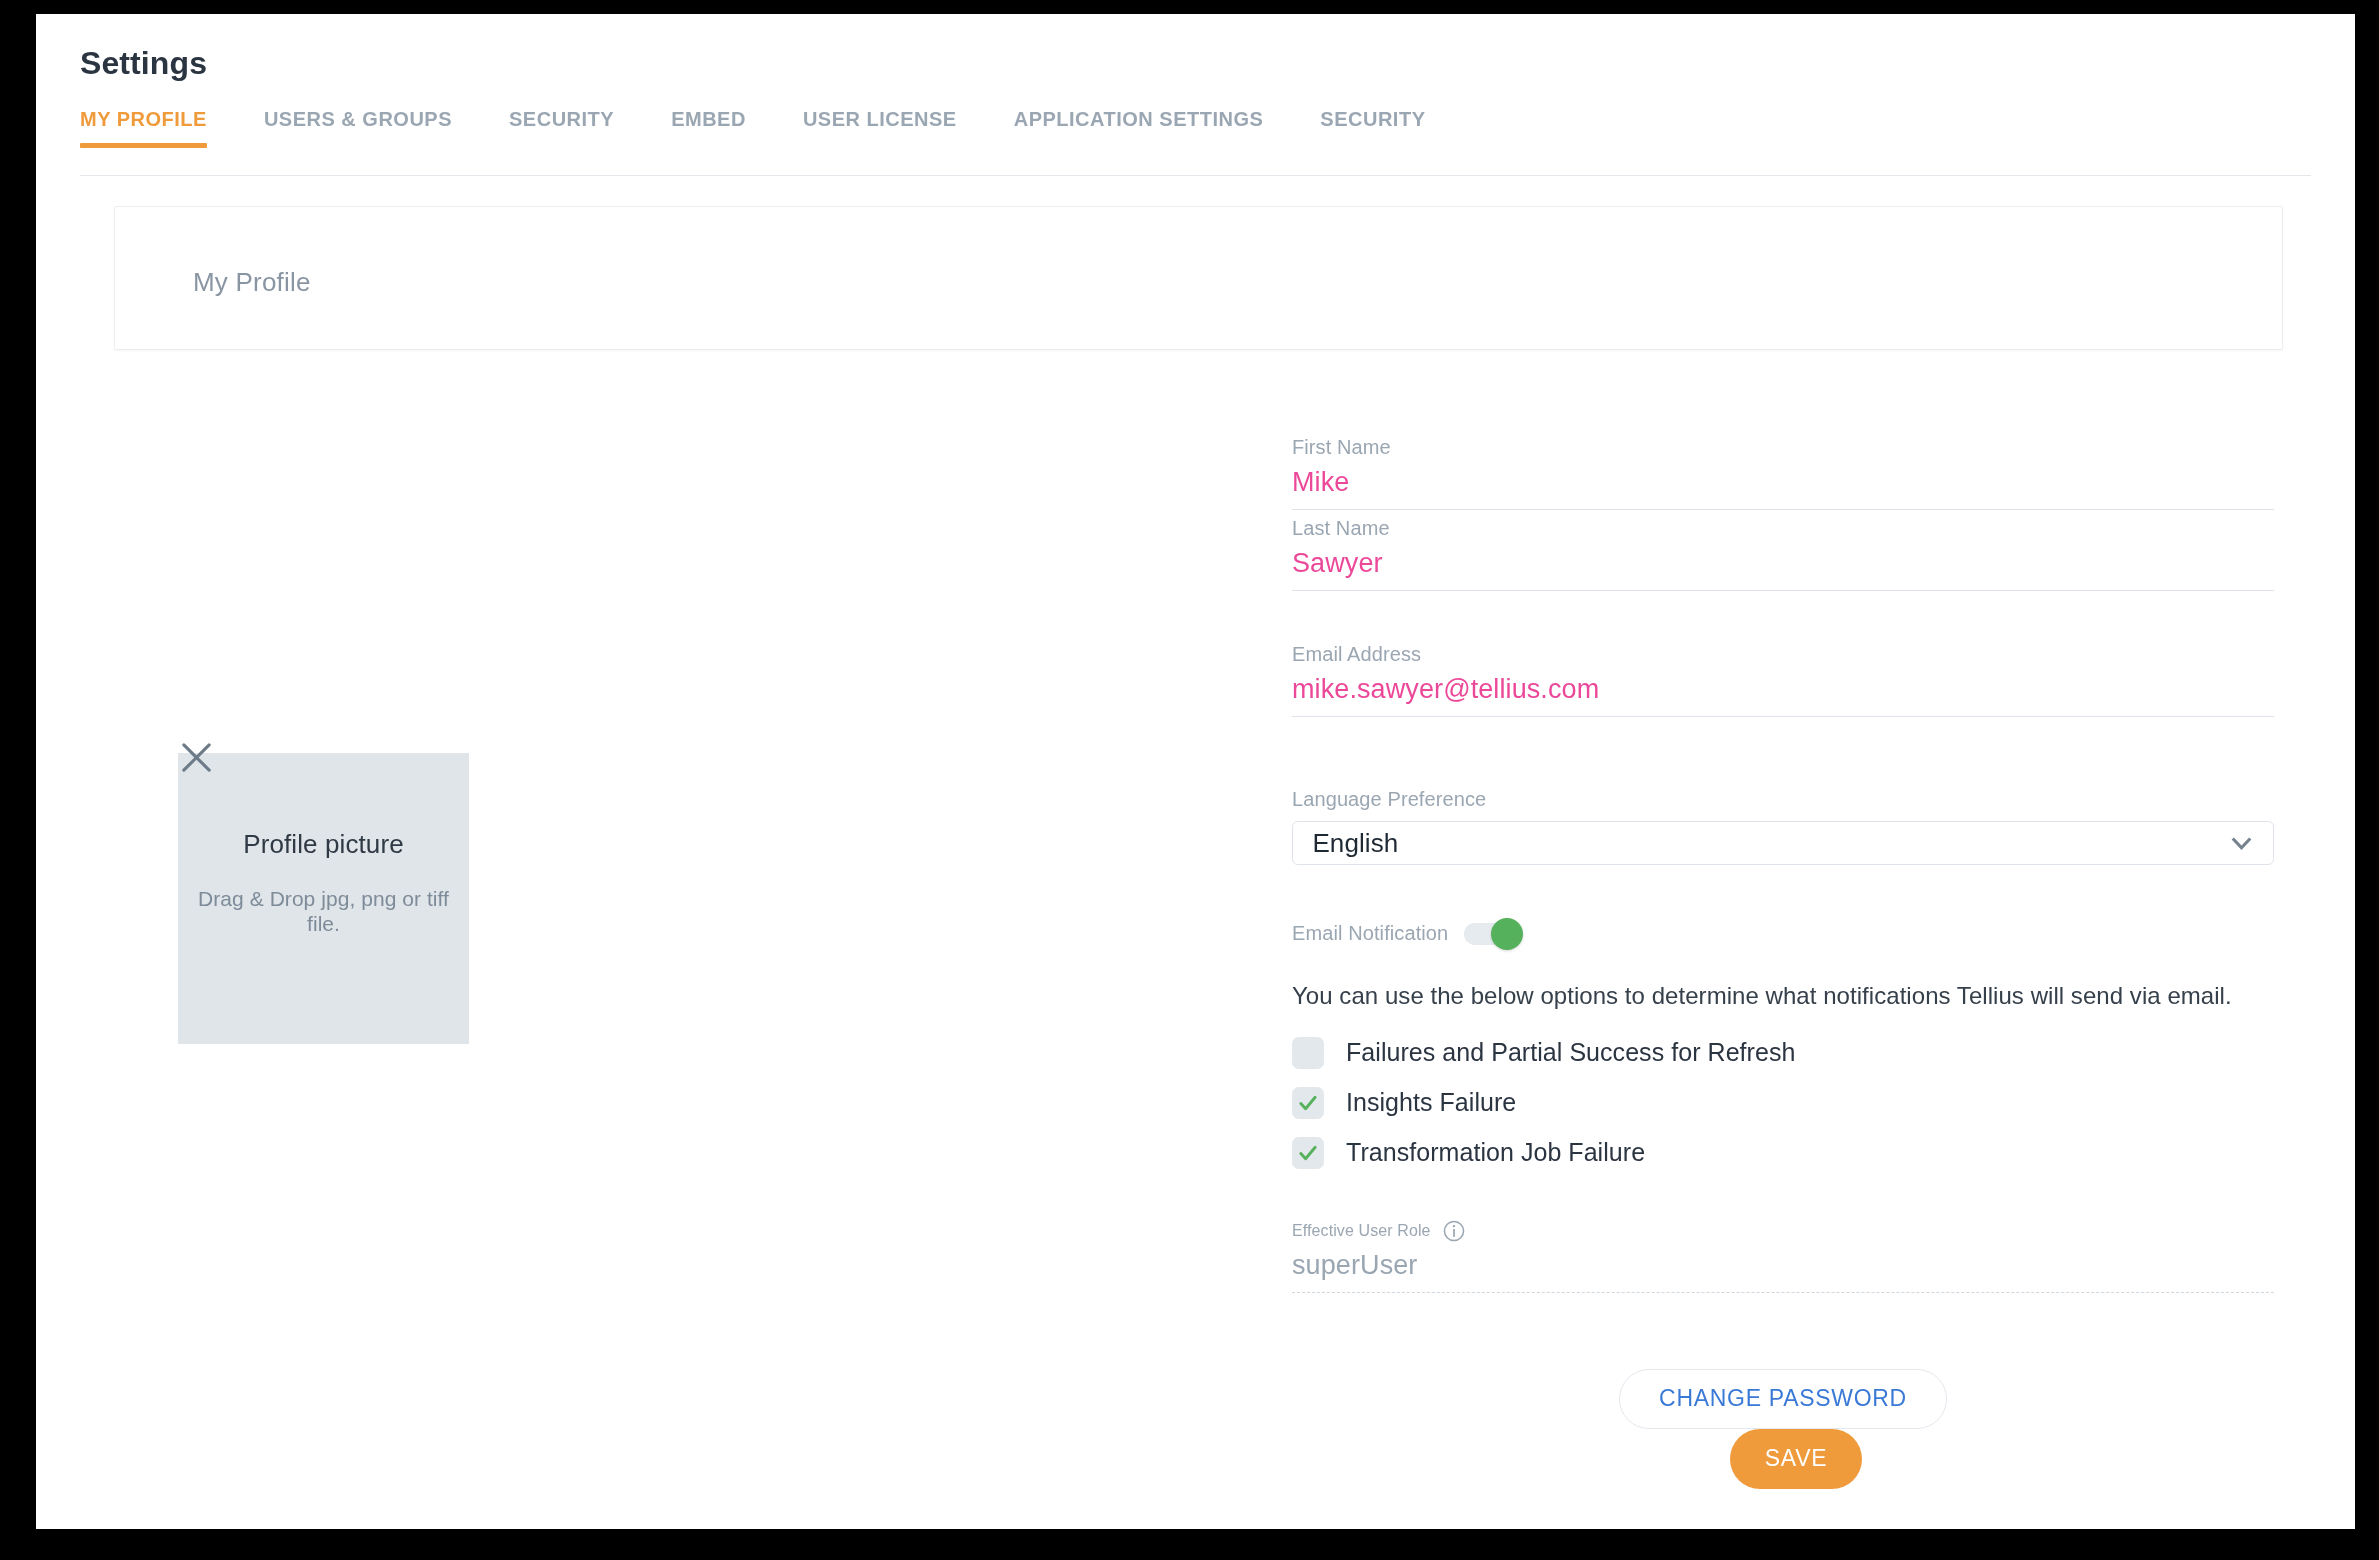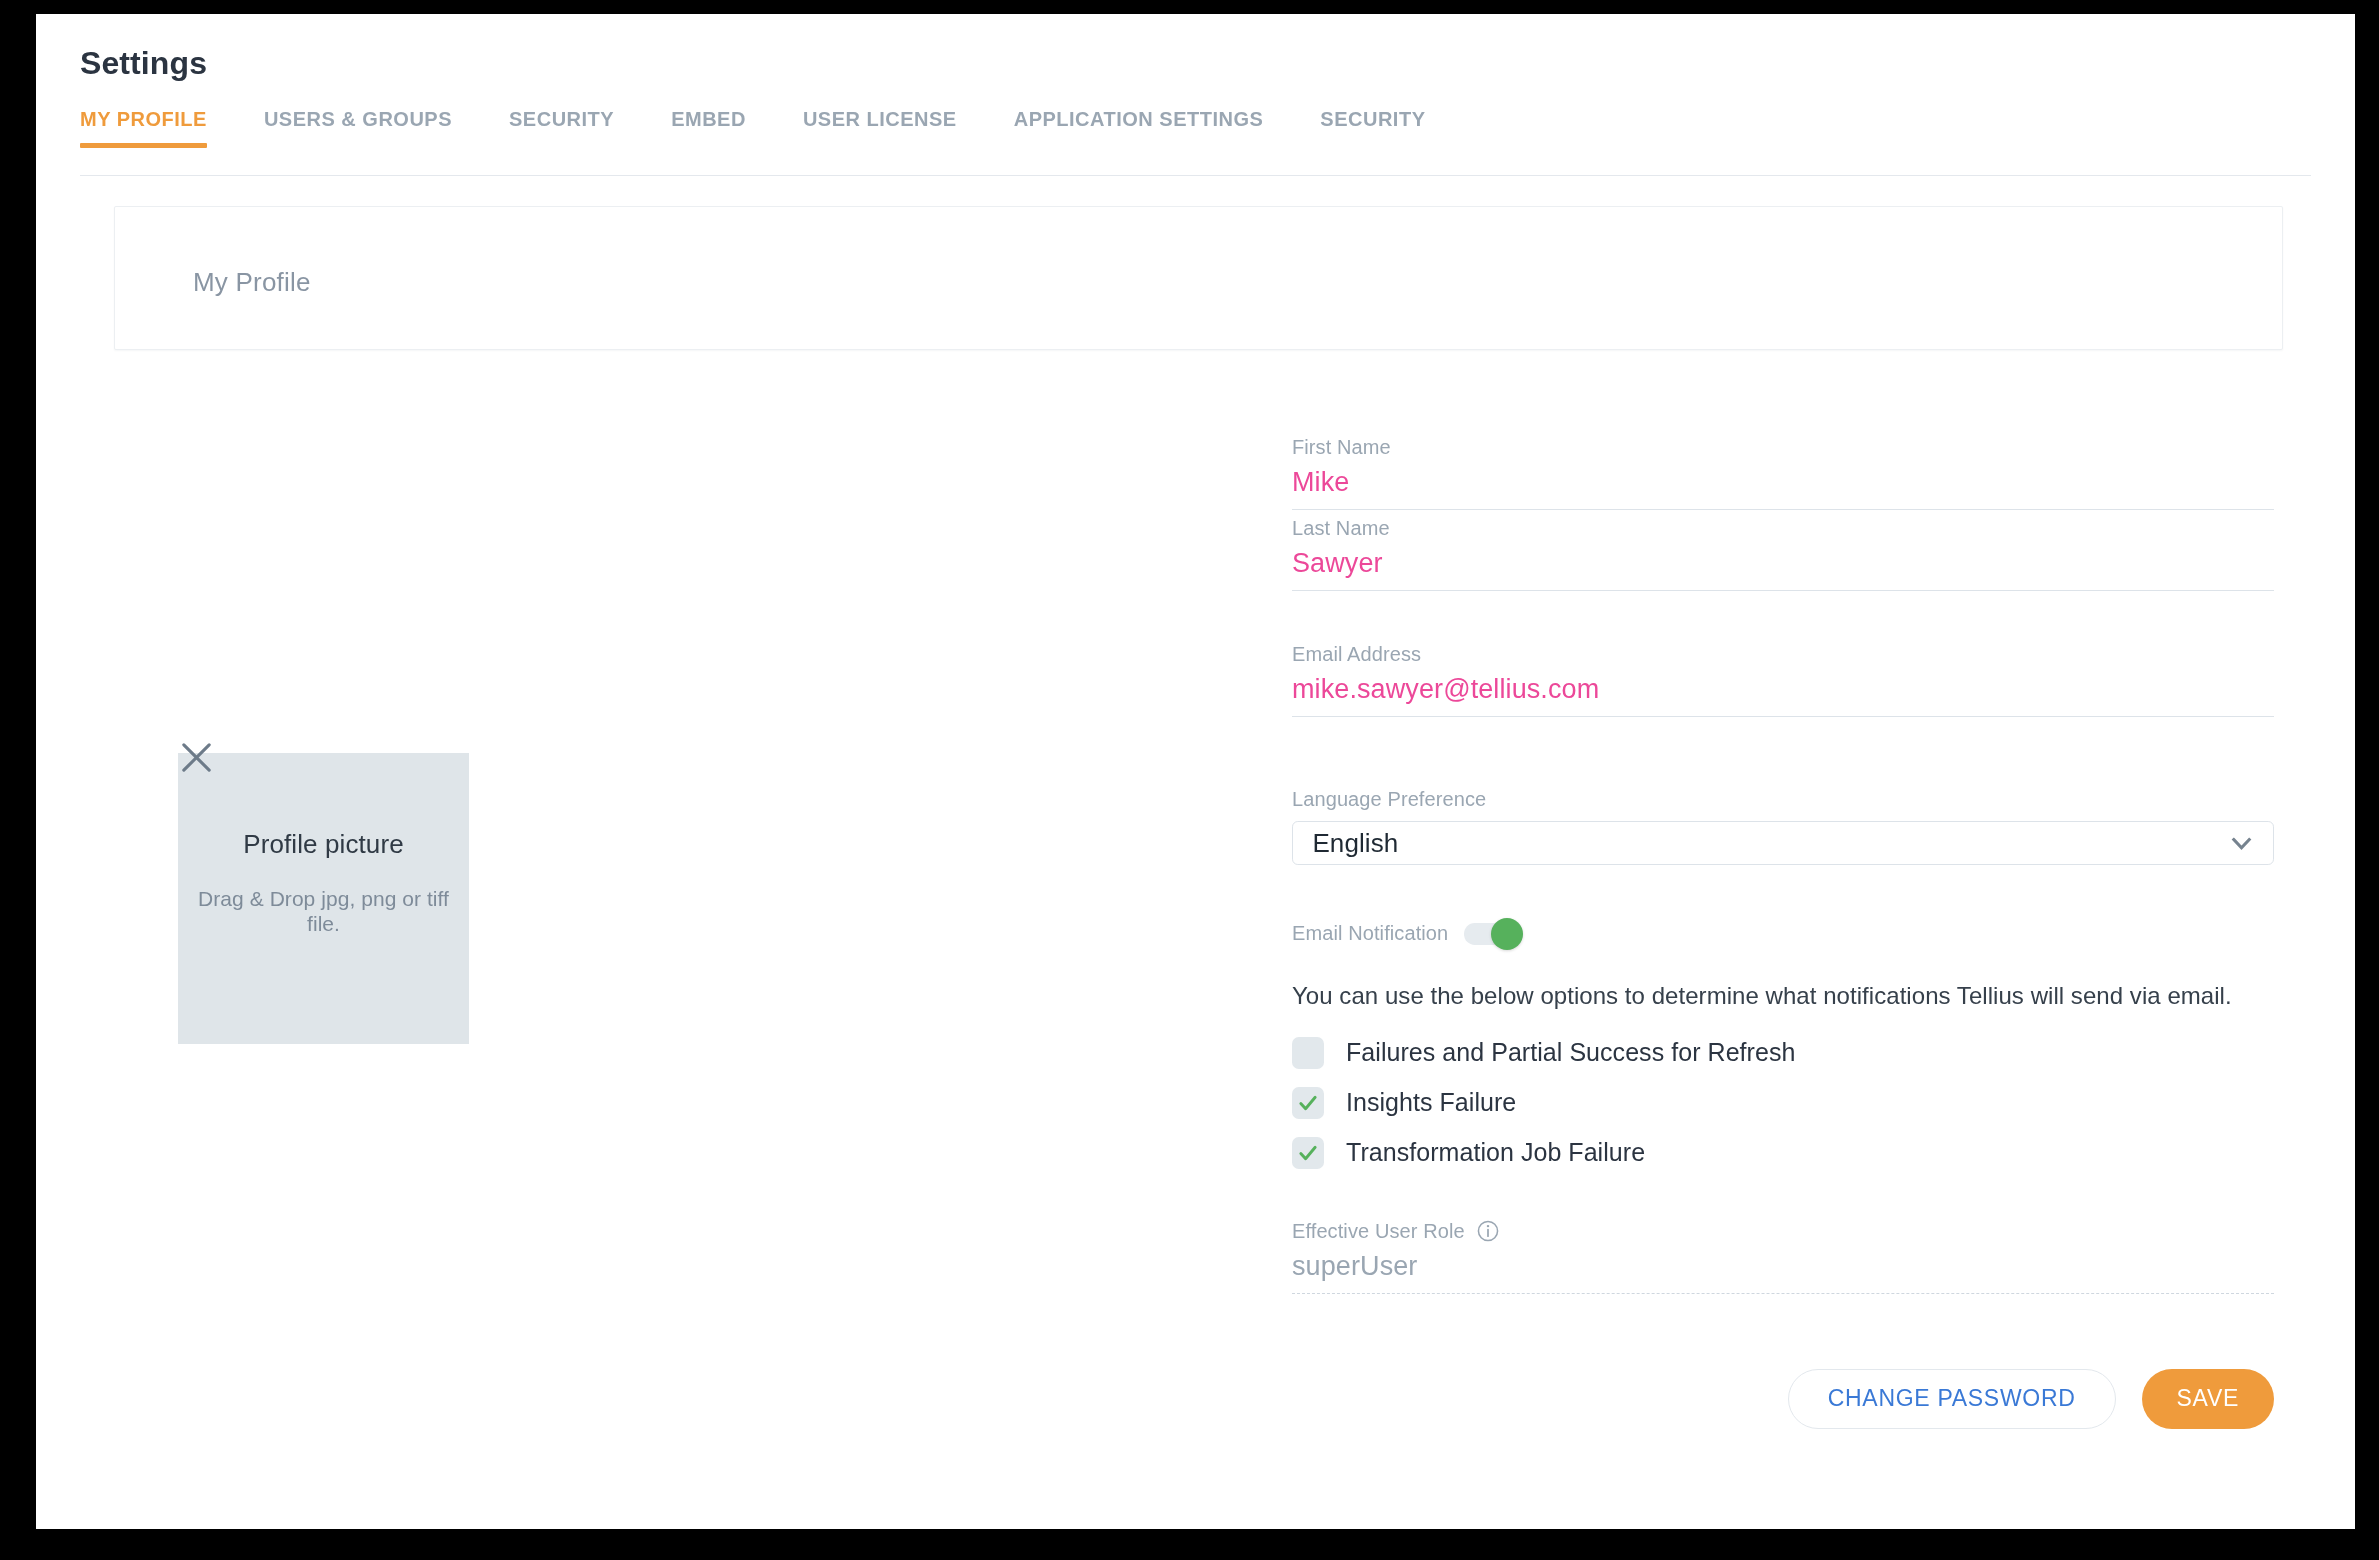--- a/index.html
+++ b/index.html
@@ -311,21 +311,21 @@
     top: 1206px;
     width: 982px;
   }
 
   #effective-role-label-row {
     display: flex;
     align-items: center;
   }
 
   #effective-role-label {
-    font-size: 20px;
+    font-size: 16px;
     color: #9aa6b2;
     letter-spacing: 0.1px;
   }
 
   #effective-role-info-icon {
     margin-left: 12.6px;
     width: 22px;
     height: 22px;
     cursor: pointer;
   }
@@ -339,22 +339,23 @@
     border-bottom: 1.9px dashed #cfd7df;
   }
 
   
   #action-buttons {
     position: absolute;
     left: 0;
     top: 1355px;
     width: 982px;
     display: flex;
-    justify-content: flex-end;
-    align-items: center;
+    justify-content: space-between;
+    align-items: center;
+    flex-direction: column;
   }
 
   #change-password-button {
     height: 60px;
     padding: 0 39px;
     border: 1px solid #e3e8ed;
     border-radius: 30px;
     background: #ffffff;
     color: #3a79d6;
     font-size: 23px;

